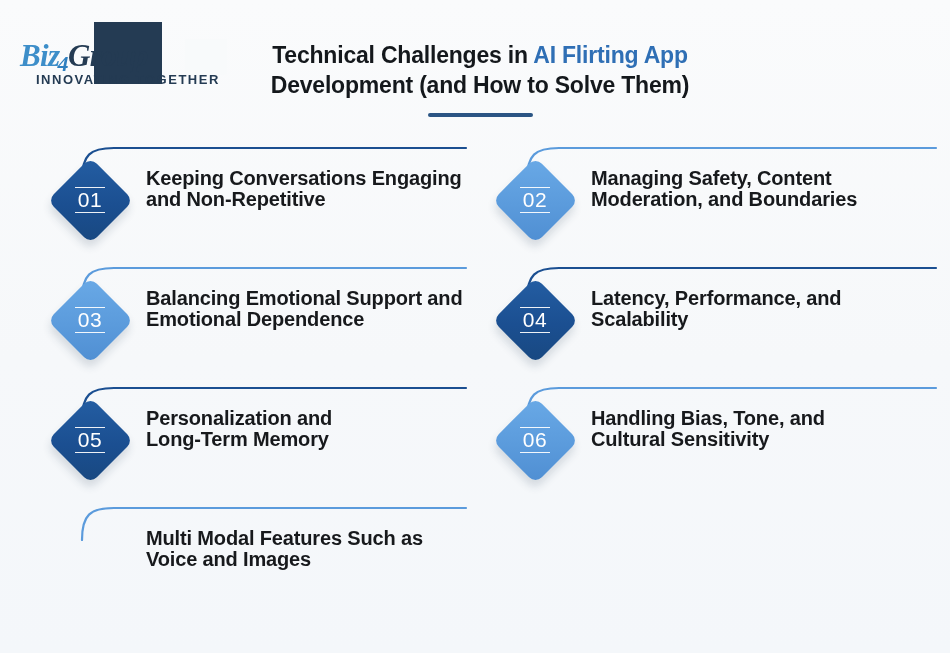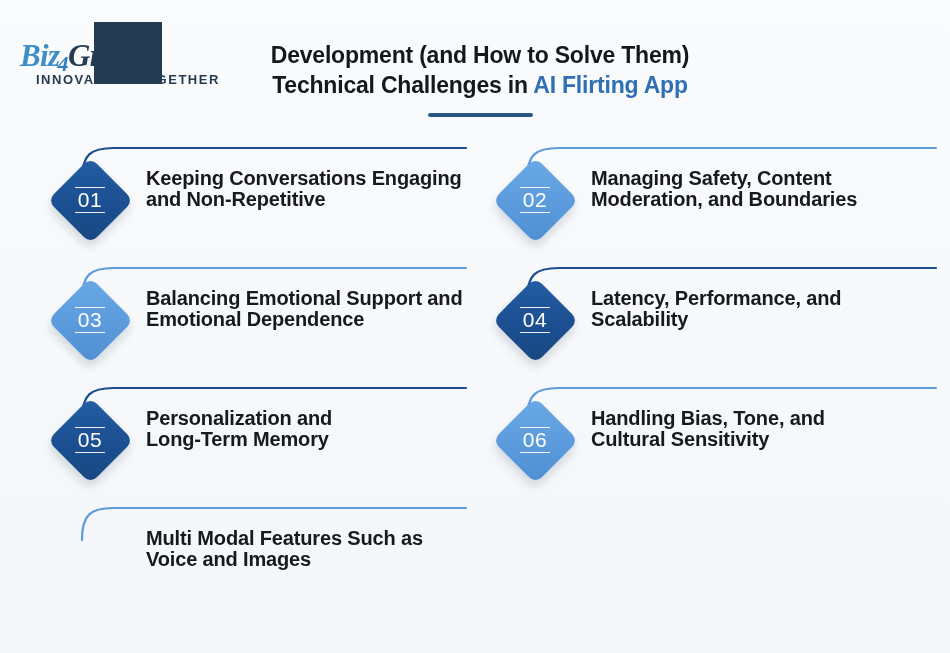--- a/index.html
+++ b/index.html
@@ -225,22 +225,22 @@
     <div class="logo">
       <div class="logo-mark">
         <div class="logo-mark-notch"></div>
         <div class="logo-mark-tail"></div>
       </div>
       <div class="logo-word"><span class="logo-biz">Biz</span><span class="logo-4">4</span><span class="logo-group">Group</span></div>
       <div class="logo-tag">INNOVATING TOGETHER</div>
     </div>
 
     <div class="title-block">
+      <div class="title-line"><span>Technical Challenges in </span><span class="title-accent">AI Flirting App</span></div>
       <div class="title-line">Development (and How to Solve Them)</div>
-      <div class="title-line"><span>Technical Challenges in </span><span class="title-accent">AI Flirting App</span></div>
       <div class="title-rule"></div>
     </div>
 
   </div>
 
   <div class="grid" id="grid">
       <div class="row">
         <div class="cell left">
           <div class="connector" style="width: 400px;">
             <svg viewBox="0 0 400 36" preserveAspectRatio="none">

